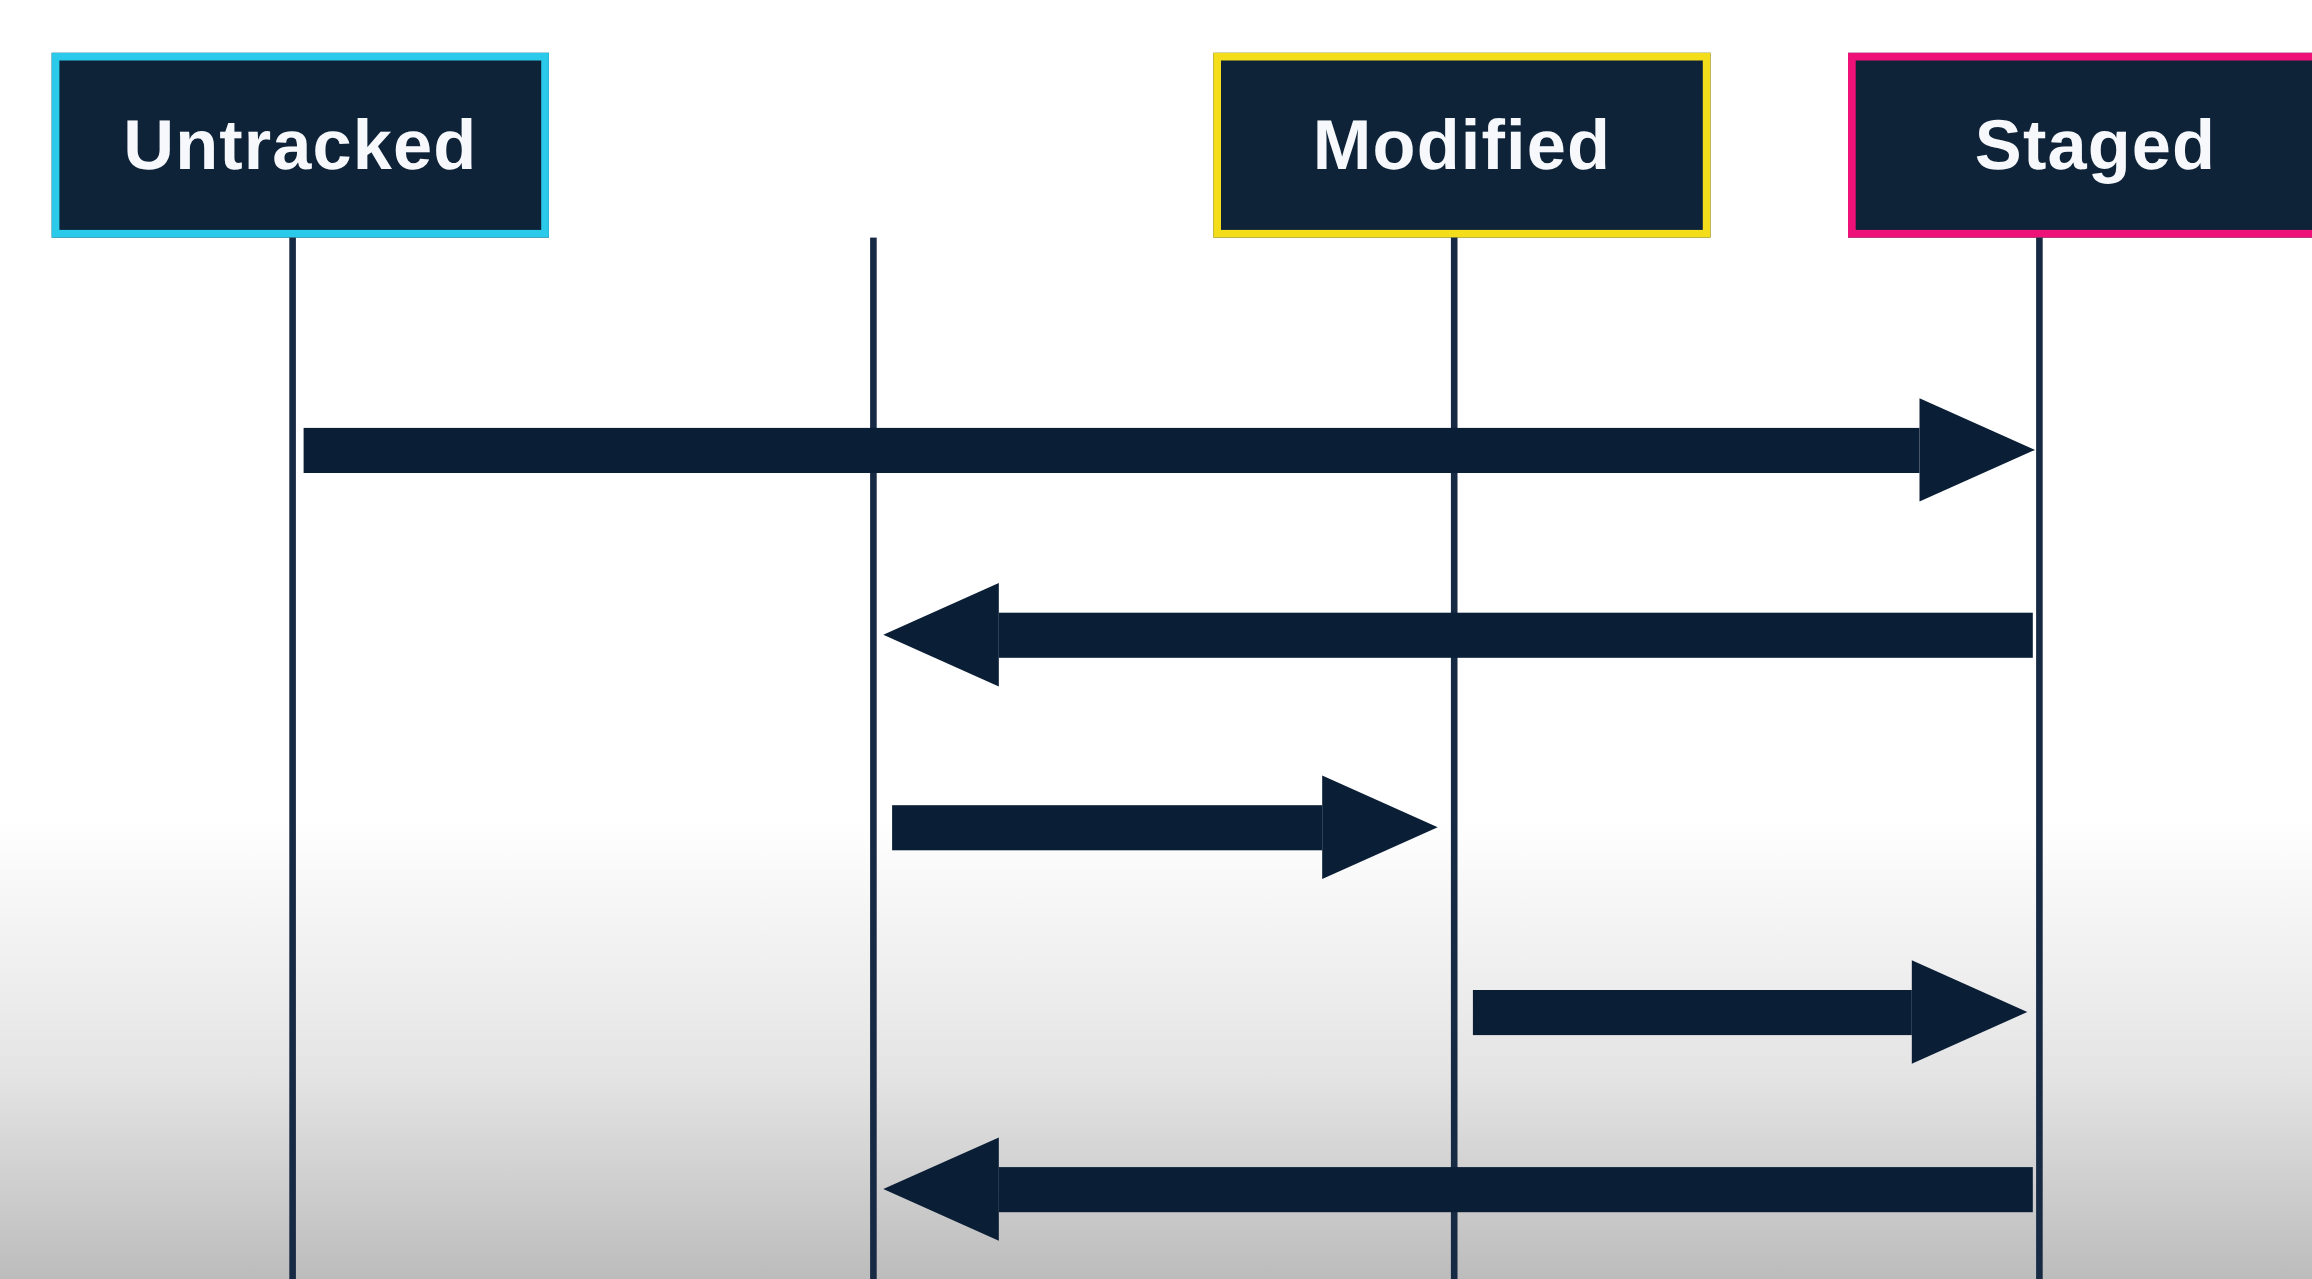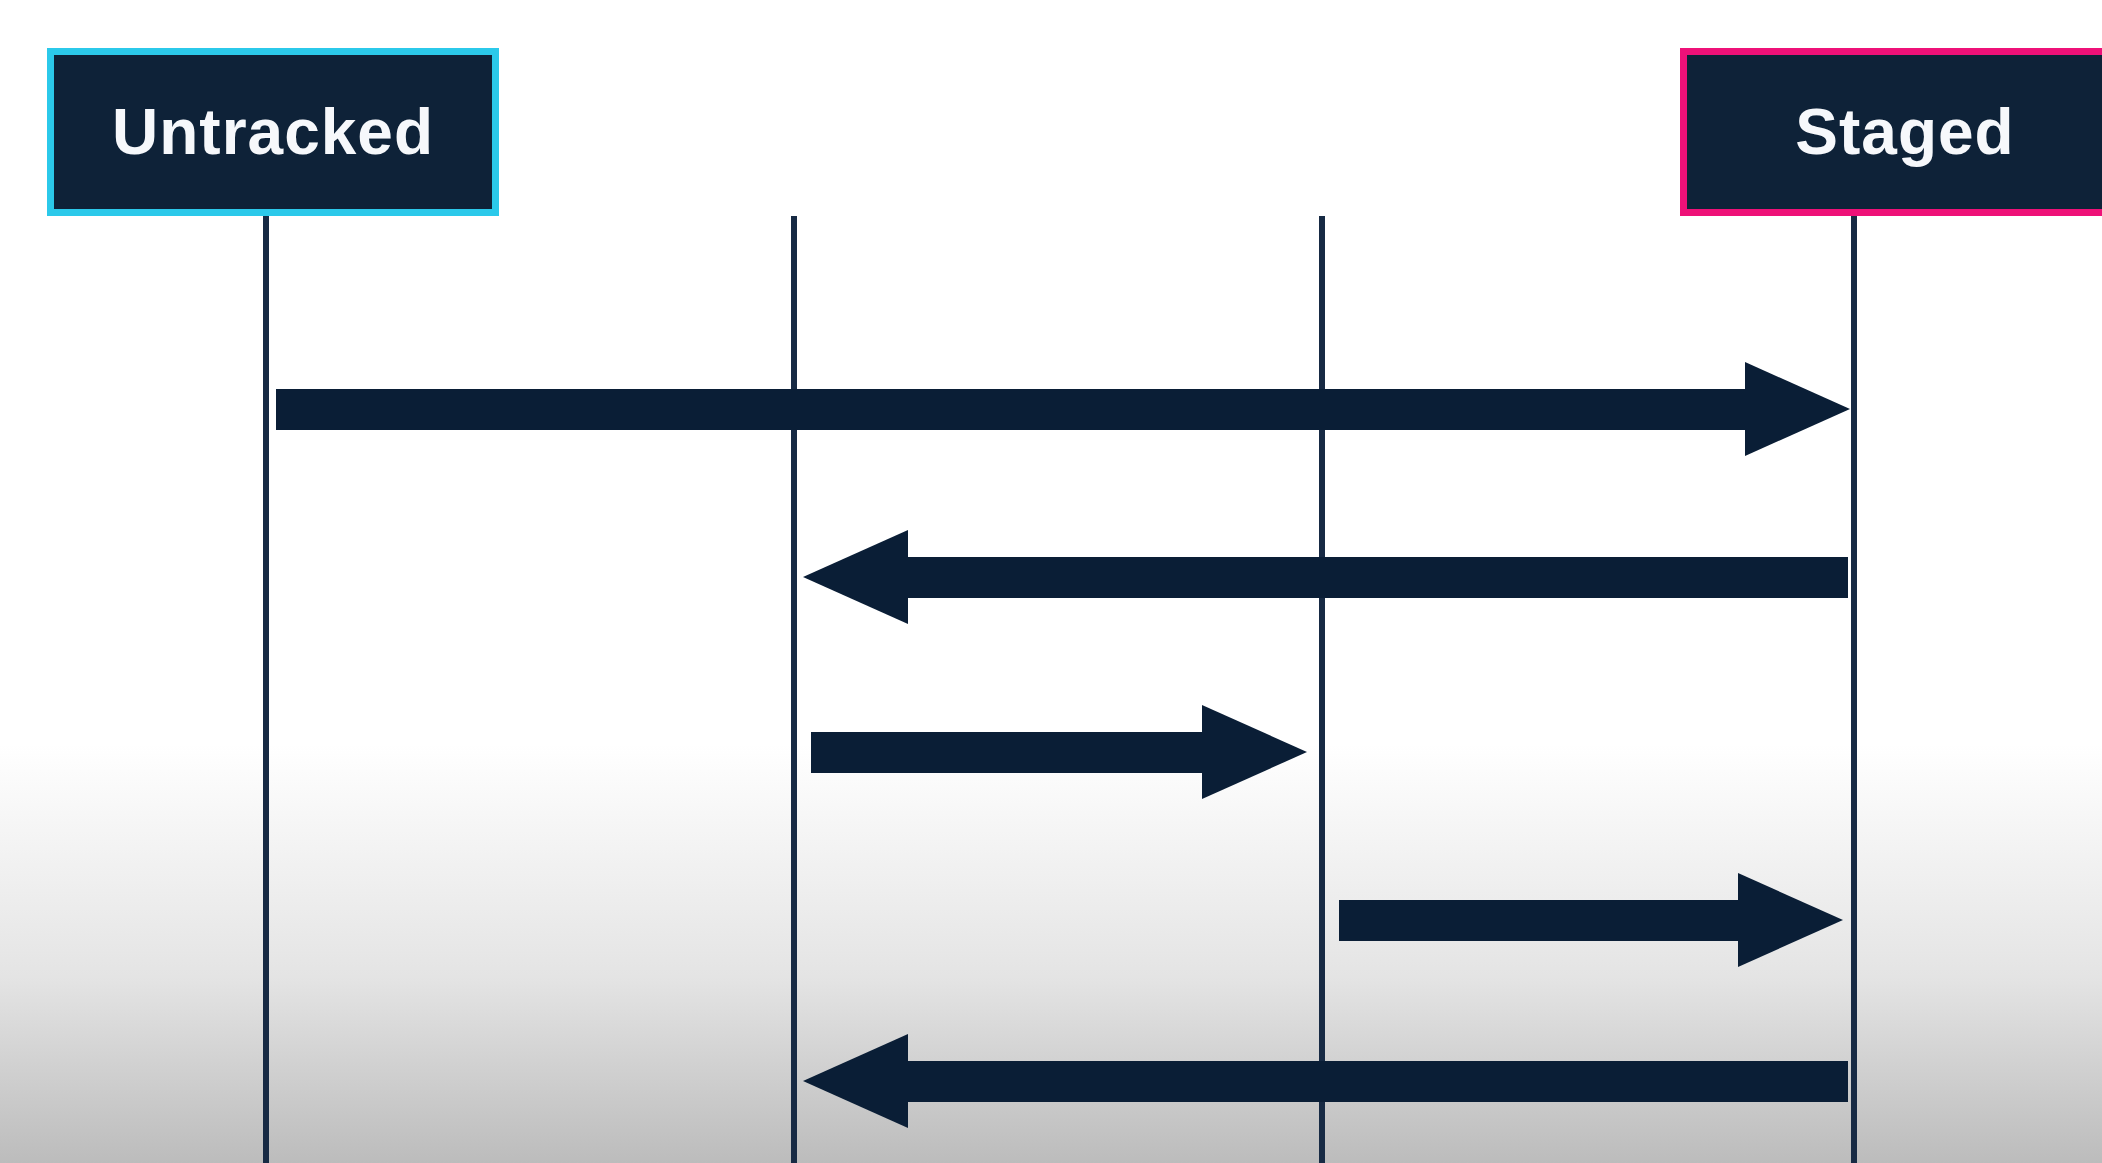--- a/index.html
+++ b/index.html
@@ -87,20 +87,23 @@
   .a5-head { left: 803px;  top: 1034px; }
 </style>
 </head>
 <body>
 
 <div class="canvas">
 
   <div class="state-box box-untracked">
     <span class="label">Untracked</span>
   </div>
+  <div class="state-box box-modified">
+    <span class="label">Modified</span>
+  </div>
   <div class="state-box box-staged">
     <span class="label">Staged</span>
   </div>
 
   <div class="lifeline line-untracked"></div>
   <div class="lifeline line-commited"></div>
   <div class="lifeline line-modified"></div>
   <div class="lifeline line-staged"></div>
 
   <div class="arrow-bar a1-bar"></div>

